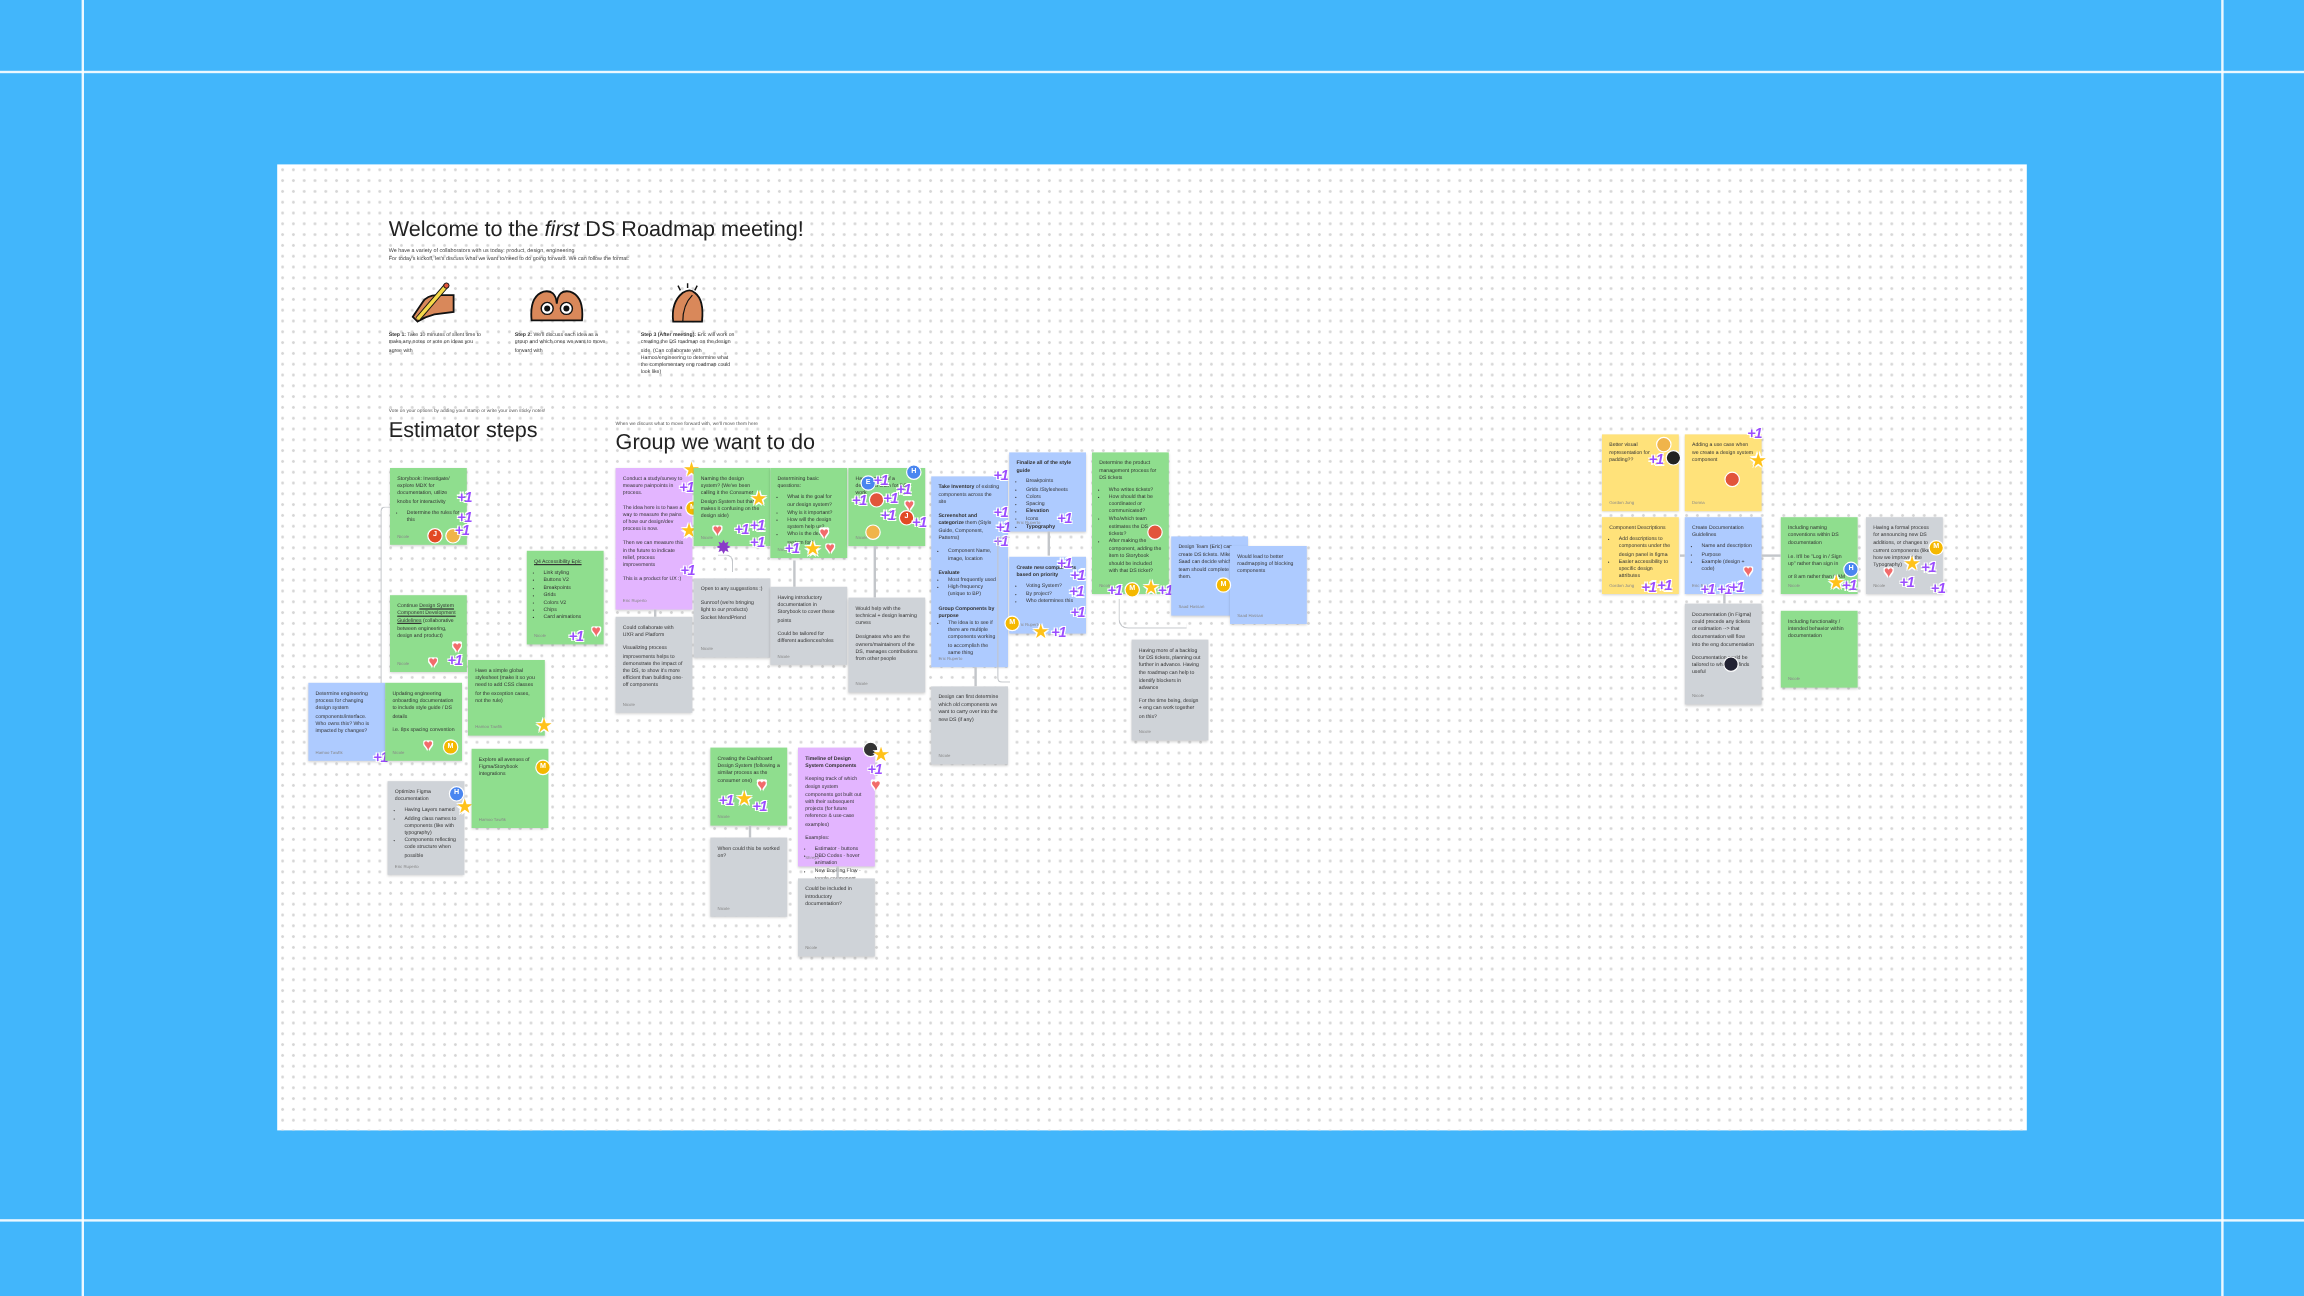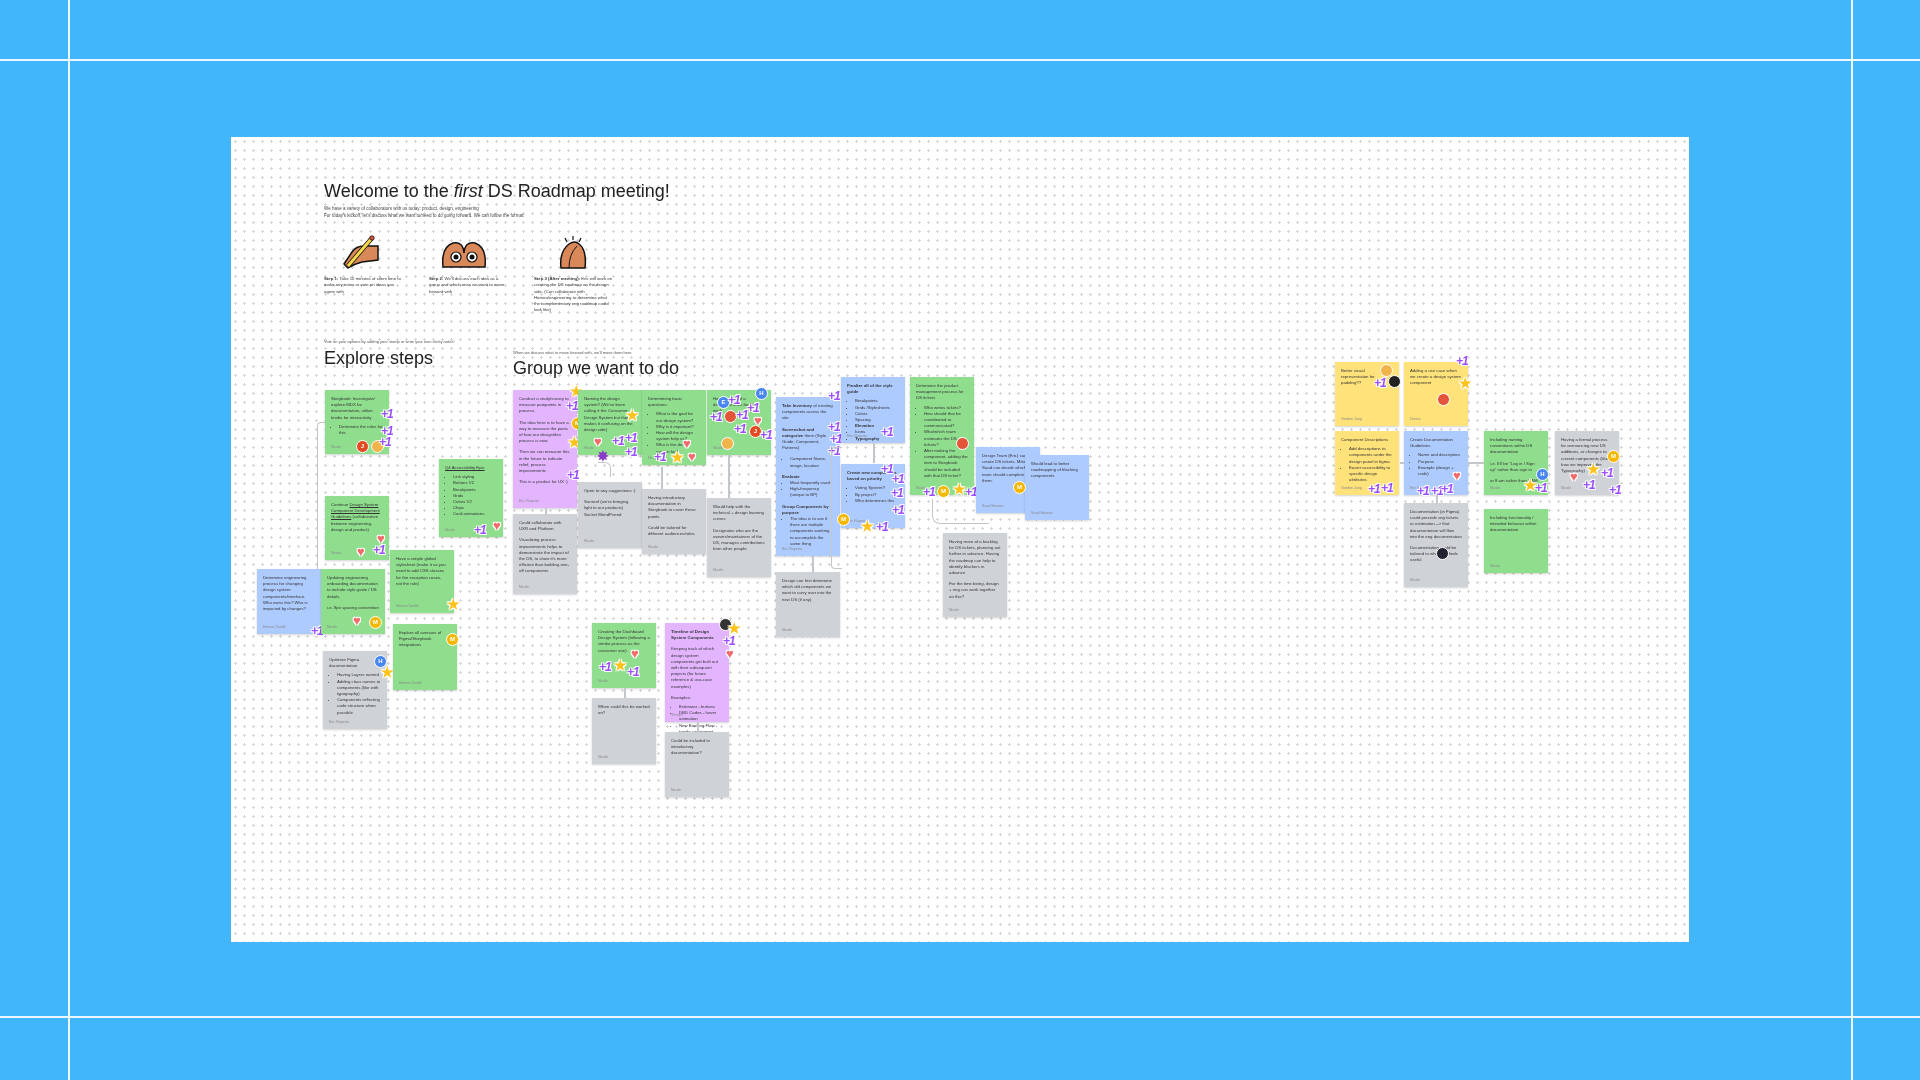--- a/index.html
+++ b/index.html
@@ -95,21 +95,21 @@
     <line x1="22" y1="2" x2="22" y2="6" stroke="#111" stroke-width="1.2"></line>
     <line x1="14" y1="4" x2="16" y2="8" stroke="#111" stroke-width="1.2"></line>
     <line x1="30" y1="4" x2="28" y2="8" stroke="#111" stroke-width="1.2"></line>
   </svg>
 
   <div class="abs step-text" style="left:93px; top:139px;"><b>Step 1:</b><span> Take 10 minutes of silent time to make any notes or vote on ideas you agree with</span></div>
   <div class="abs step-text" style="left:198px; top:139px;"><b>Step 2:</b><span> We'll discuss each idea as a group and which ones we want to move forward with</span></div>
   <div class="abs step-text" style="left:303px; top:139px;"><b>Step 3 (After meeting):</b><span> Eric will work on creating the DS roadmap on the design side. (Can collaborate with Hamoo/engineering to determine what the complementary eng roadmap could look like)</span></div>
 
   <div class="abs section-hint" style="left:93px; top:202px;">Vote on your options by adding your stamp or write your own sticky notes!</div>
-  <div class="abs section-title" style="left:93px; top:211px;">Explore steps</div>
+  <div class="abs section-title" style="left:93px; top:211px;">Estimator steps</div>
 
   <div class="connector" style="left:86px; top:285px; width:10px; height:160px; border-right:none; border-radius:4px 0 0 4px;"></div>
 
   <div class="sticky green" style="left:94px; top:253px; height:64px;">
     <div>Storybook: Investigate/ explore MDX for documentation, utilize knobs for interactivity</div>
     <ul>
         <li>Determine the rules for this</li>
       </ul>
     <span class="author">Nicole</span>
   </div>

